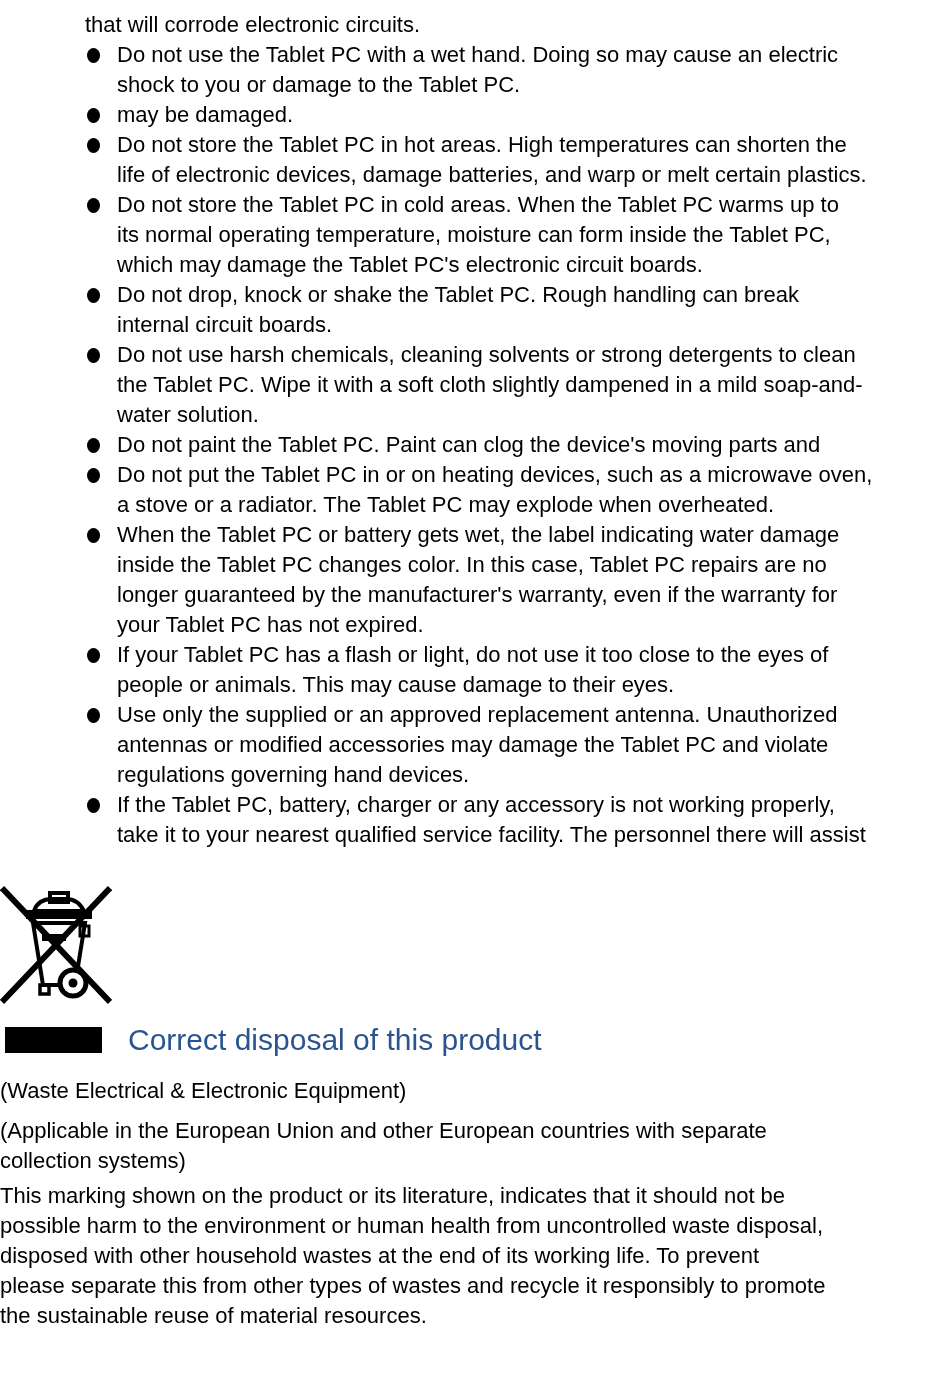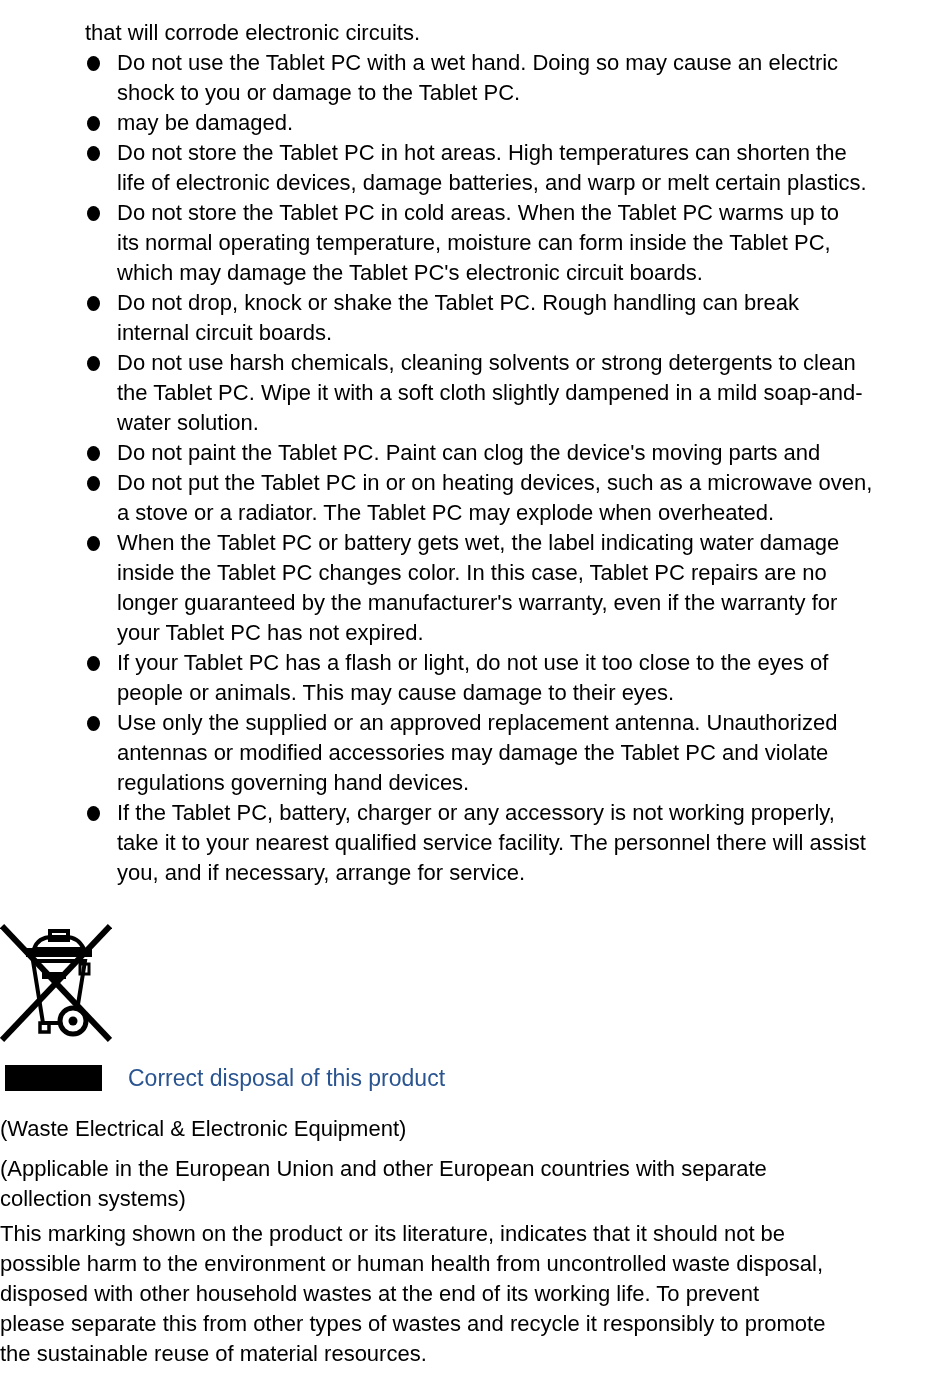--- a/index.html
+++ b/index.html
@@ -14,21 +14,21 @@
     font-family: "Liberation Sans", sans-serif;
     font-size: 22px;
     line-height: 30px;
     overflow: hidden;
     position: relative;
   }
   .tline {
     white-space: nowrap;
   }
   .list-section {
-    padding-top: 18px;
+    padding-top: 10px;
   }
   .intro-line {
     padding-left: 85px;
   }
   .bullet-item {
     position: relative;
     padding-left: 85px;
     margin-left: 32px;
   }
   .bullet-dot {
@@ -55,21 +55,21 @@
   }
   .black-bar {
     width: 97px;
     height: 26px;
     background: #000000;
     margin-left: 5px;
     flex: 0 0 auto;
   }
   .disposal-heading {
     margin-left: 26px;
-    font-size: 23px;
+    font-size: 30px;
     white-space: nowrap;
   }
   .p-waste {
     margin-top: 21px;
   }
   .p-applicable {
     margin-top: 10px;
   }
   .p-body {
     margin-top: 5px;
@@ -136,21 +136,20 @@
       <div class="bullet-item">
         <span class="bullet-dot"></span>
         <div class="tline">Use only the supplied or an approved replacement antenna. Unauthorized</div>
         <div class="tline">antennas or modified accessories may damage the Tablet PC and violate</div>
         <div class="tline">regulations governing hand devices.</div>
       </div>
       <div class="bullet-item">
         <span class="bullet-dot"></span>
         <div class="tline">If the Tablet PC, battery, charger or any accessory is not working properly,</div>
         <div class="tline">take it to your nearest qualified service facility. The personnel there will assist</div>
-        <div class="tline">you, and if necessary, arrange for service.</div>
       </div>
     </div>
 </div>
 
 <div class="weee-icon-wrap">
   <svg width="112" height="122" viewBox="0 0 112 122" xmlns="http://www.w3.org/2000/svg">
 
     <rect x="50" y="9" width="18" height="9" fill="none" stroke="#000" stroke-width="4"></rect>
 
     <path d="M34 27 Q38 15 52 15 L66 15 Q78 15 84 27 Z" fill="none" stroke="#000" stroke-width="4"></path>

